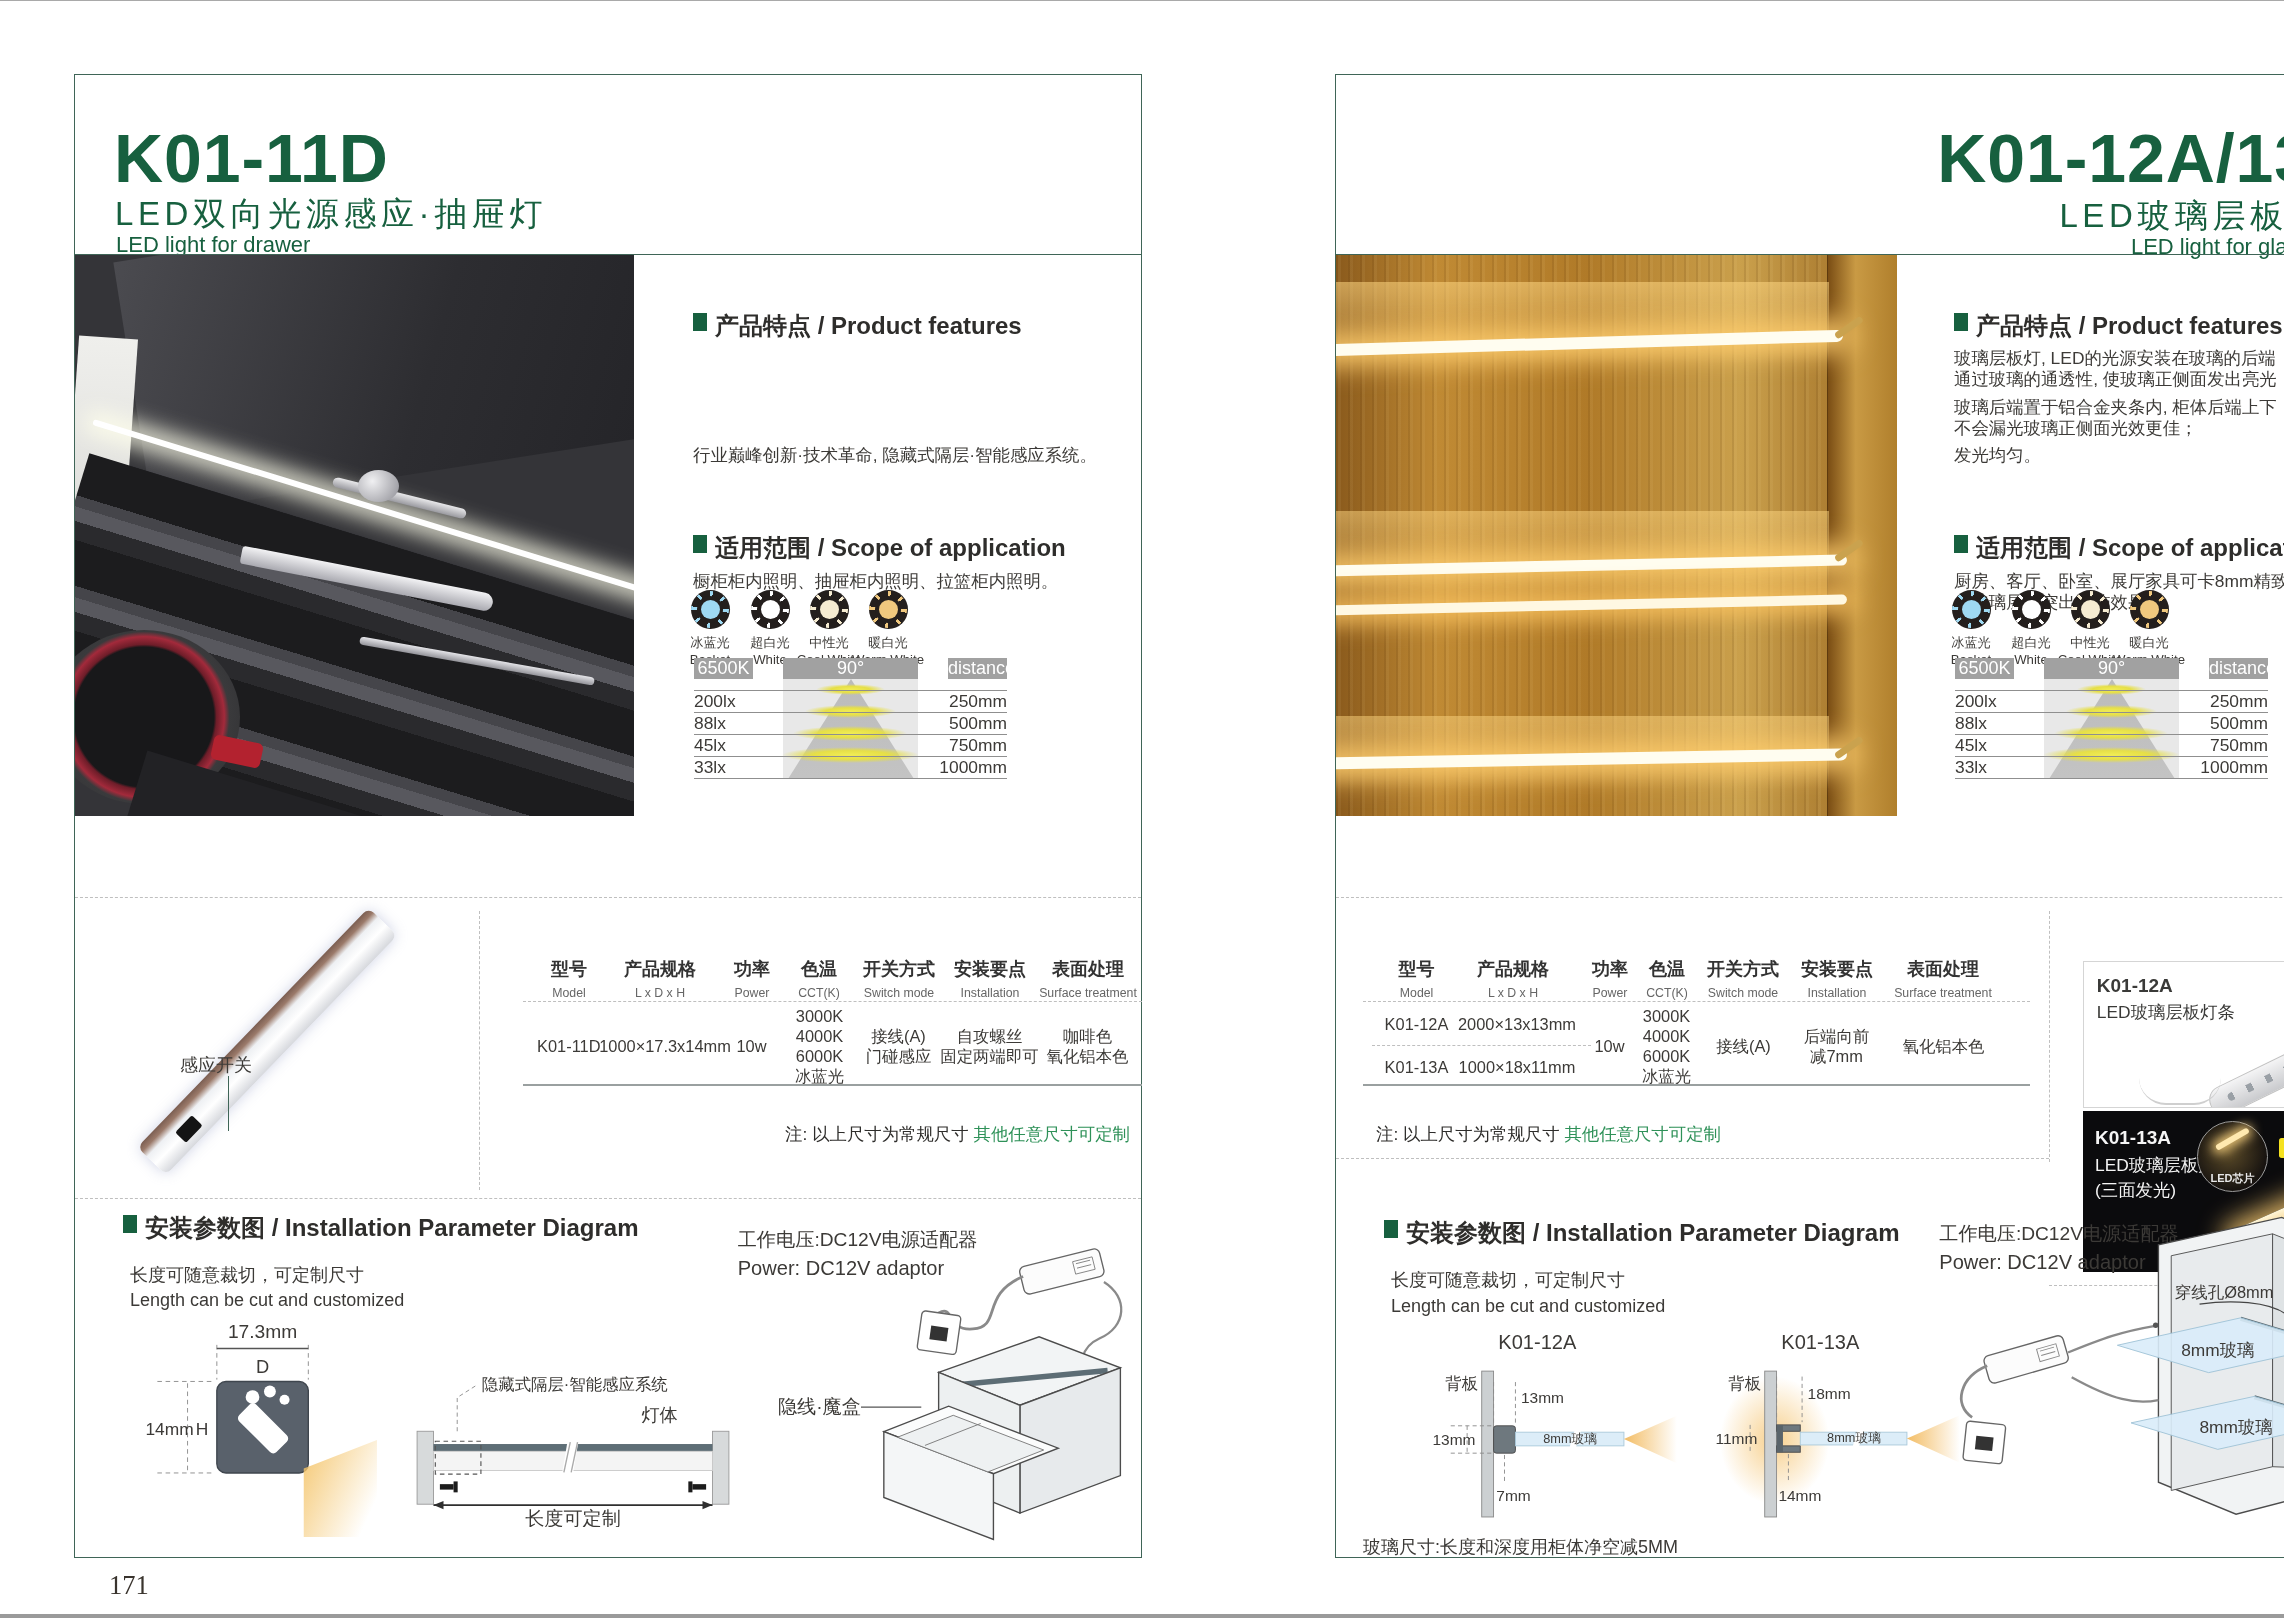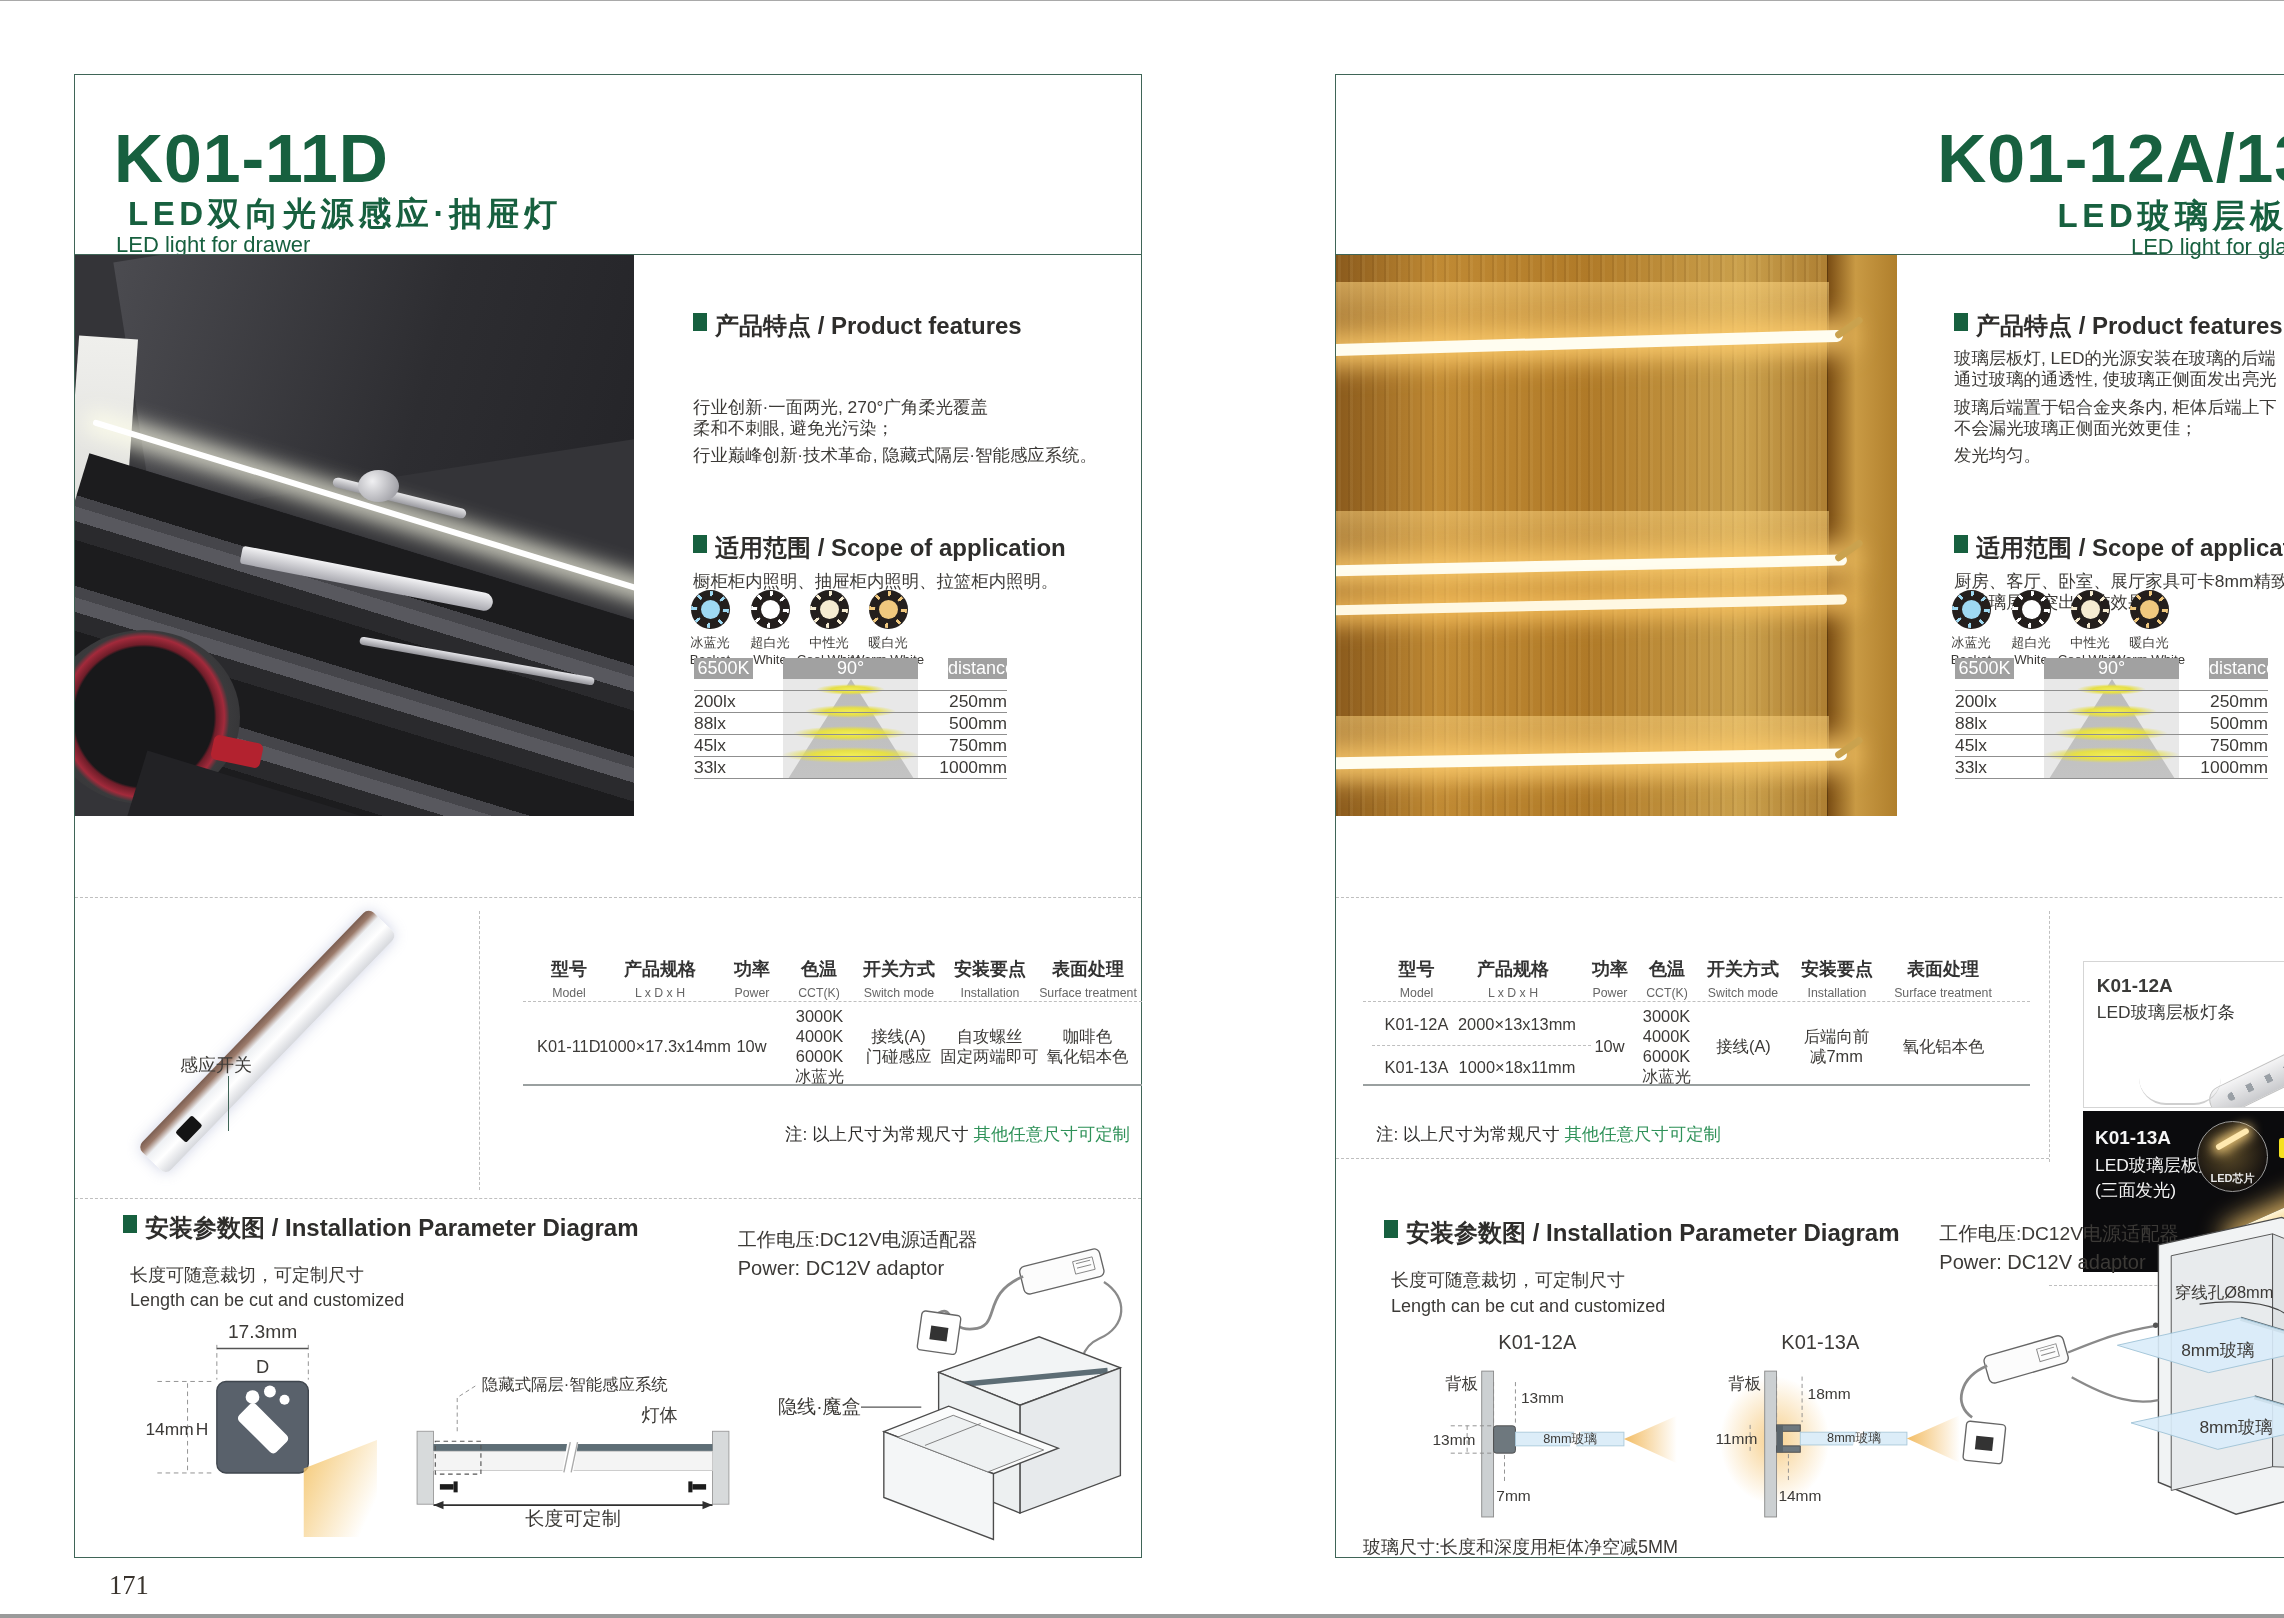--- a/index.html
+++ b/index.html
@@ -3,21 +3,21 @@
 <meta charset="utf-8">
 <style>
   html,body{margin:0;padding:0;}
   body{width:2482px;height:1618px;position:relative;background:#ffffff;
        font-family:"Liberation Sans","DejaVu Sans",sans-serif;color:#3c3a37;overflow:hidden;}
   .abs{position:absolute;}
   .page{position:absolute;top:74px;width:1066px;height:1482px;background:#fff;border:0.9px solid #3f6557;}
   .edge{position:absolute;left:0;width:2482px;background:#a9a9a9;}
   
   .t-model{font-size:68px;font-weight:800;line-height:1;color:#17603f;letter-spacing:0.9px;}
-  .t-sub{font-size:33px;font-weight:700;line-height:1;color:#17603f;letter-spacing:4.6px;margin-left:13px;}
+  .t-sub{font-size:33px;font-weight:400;line-height:1;color:#17603f;letter-spacing:4.6px;}
   .t-en{font-size:22px;line-height:1;color:#17603f;}
   .t-sep{position:absolute;left:0;right:0;height:0.9px;background:#3f6557;}
   .right-al{text-align:right;}
   
   .bullet{position:absolute;width:13.7px;height:18px;background:#17603f;}
   .sec-h{position:absolute;font-size:24px;font-weight:700;color:#2e2d2b;line-height:1;}
   .para{position:absolute;font-size:17.4px;line-height:21px;color:#3c3a37;white-space:pre-line;width:457px;}
   
   .icon{position:absolute;width:78px;text-align:center;}
   .sun{position:relative;width:39px;height:39px;margin:0 auto;border-radius:50%;background:#241f1d;}
@@ -76,22 +76,20 @@
     <div class="abs" style="left:283px;top:215px;width:41px;height:32px;border-radius:50%;background:radial-gradient(circle at 35% 35%,#f0f0f2,#8d8d94);"></div>
     <div class="abs" style="left:164px;top:315px;width:256px;height:18px;border-radius:3.7px 9px 9px 3.7px;background:linear-gradient(#f2f2f4,#a9a9b0);transform:rotate(11deg);"></div>
     <div class="abs" style="left:283px;top:402px;width:238px;height:8.2px;border-radius:4.1px;background:linear-gradient(#e4e4e8,#94949a);transform:rotate(10deg);"></div>
     <div class="abs" style="left:-27px;top:375px;width:192px;height:174px;border-radius:50%;background:radial-gradient(circle at 50% 50%,#18181a 0 54%,#6e1d29 56%,#a32a3b 62%,#3a3a3c 66%,#2c2c2f 100%);"></div>
     <div class="abs" style="left:137px;top:484px;width:50px;height:25px;border-radius:5.5px;background:#b3222f;transform:rotate(12deg);"></div>
     <div class="abs" style="left:55px;top:493px;width:548px;height:119px;background:#222225;transform:rotate(17deg);transform-origin:left center;"></div>
   </div>
 
   <div class="bullet" style="left:618px;top:238px;"></div>
   <div class="sec-h" style="left:640px;top:239px;">产品特点 / Product features</div>
-  <div class="para" style="left:618px;top:322px;">行业创新·一面两光, 270°广角柔光覆盖
-柔和不刺眼, 避免光污染；</div>
   <div class="para" style="left:618px;top:370px;">行业巅峰创新·技术革命, 隐藏式隔层·智能感应系统。</div>
 
   <div class="bullet" style="left:618px;top:460px;"></div>
   <div class="sec-h" style="left:640px;top:461px;">适用范围 / Scope of application</div>
   <div class="para" style="left:618px;top:496px;">橱柜柜内照明、抽屉柜内照明、拉篮柜内照明。</div>
 
   <div class="icon" style="left:596px;top:515px;">
     <div class="sun" style="--c:#9fd9f2;">
         <div class="rays"></div>
         <div class="ring"></div>

